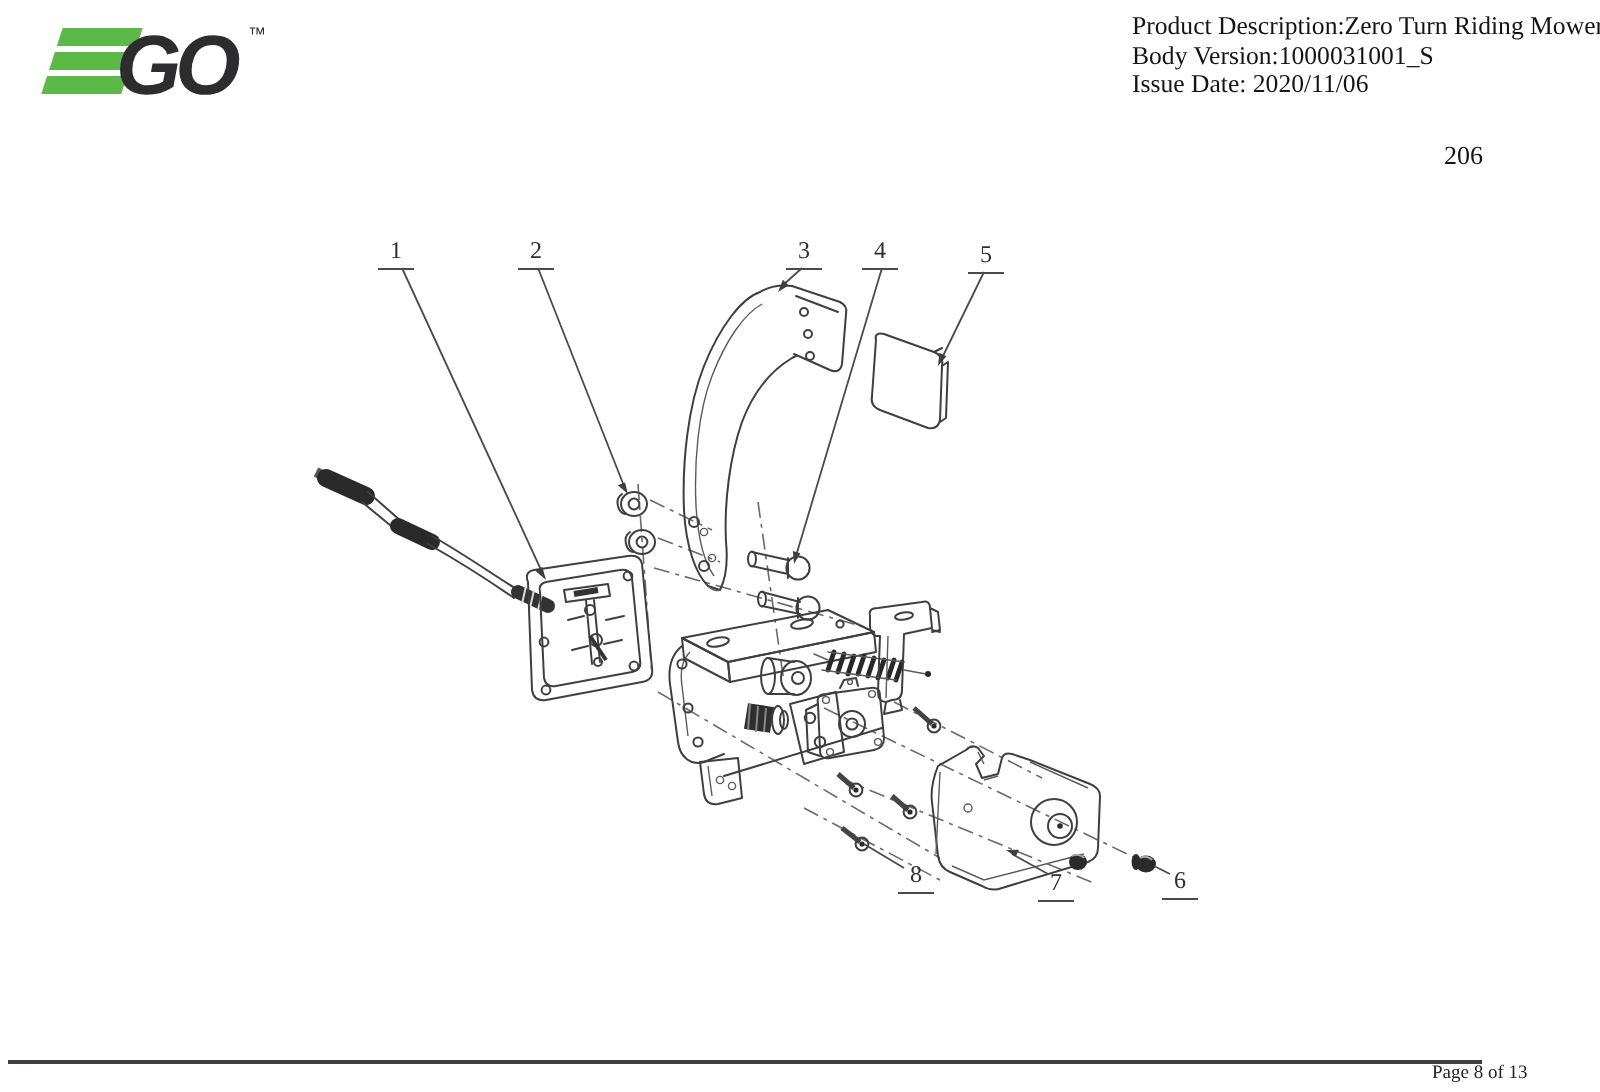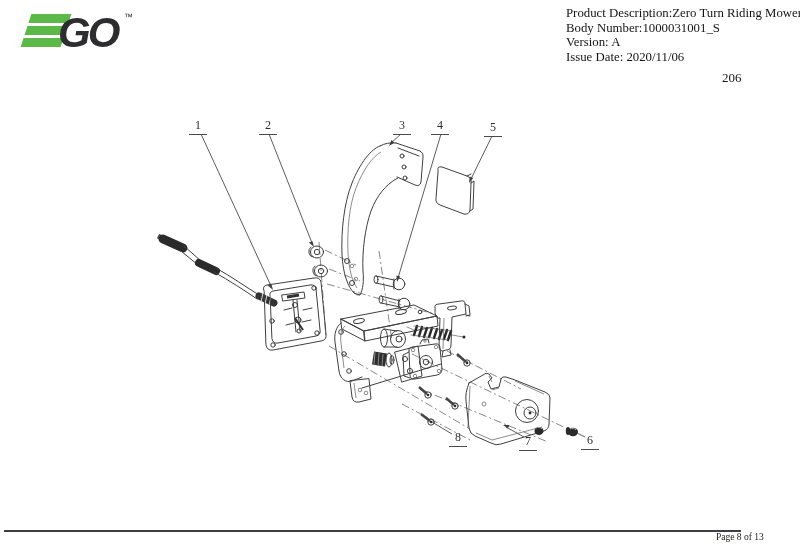--- a/index.html
+++ b/index.html
@@ -34,22 +34,21 @@
     <rect x="26" y="2" width="40" height="9" fill="#5cb847"></rect>
     <rect x="26" y="14" width="40" height="9" fill="#5cb847"></rect>
     <rect x="26" y="26" width="40" height="9" fill="#5cb847"></rect>
   </g>
   <text x="52" y="35" font-family="Liberation Sans, sans-serif" font-size="42" font-weight="bold" font-style="italic" letter-spacing="-3" fill="#2d2d30">GO</text>
   <text x="118" y="8" font-family="Liberation Sans, sans-serif" font-size="9" fill="#2d2d30">™</text>
 </svg>
 
 <div id="info" class="abs">
   <div>Product Description:Zero Turn Riding Mower</div>
-  <div>Body Number:1000031001_S</div>
-  <div>Version: A</div>
+  <div>Body Version:1000031001_S</div>
   <div>Issue Date: 2020/11/06</div>
 </div>
 <div id="docnum" class="abs">206</div>
 
 <svg id="dwg" class="abs" width="800" height="546" viewBox="0 0 800 546">
 
   <g>
     <path class="dash" d="M319,242 L326,338"></path>
     <path class="dash" d="M379,251 L392,341"></path>
     <path class="dash" d="M327,284 L434,314"></path>

